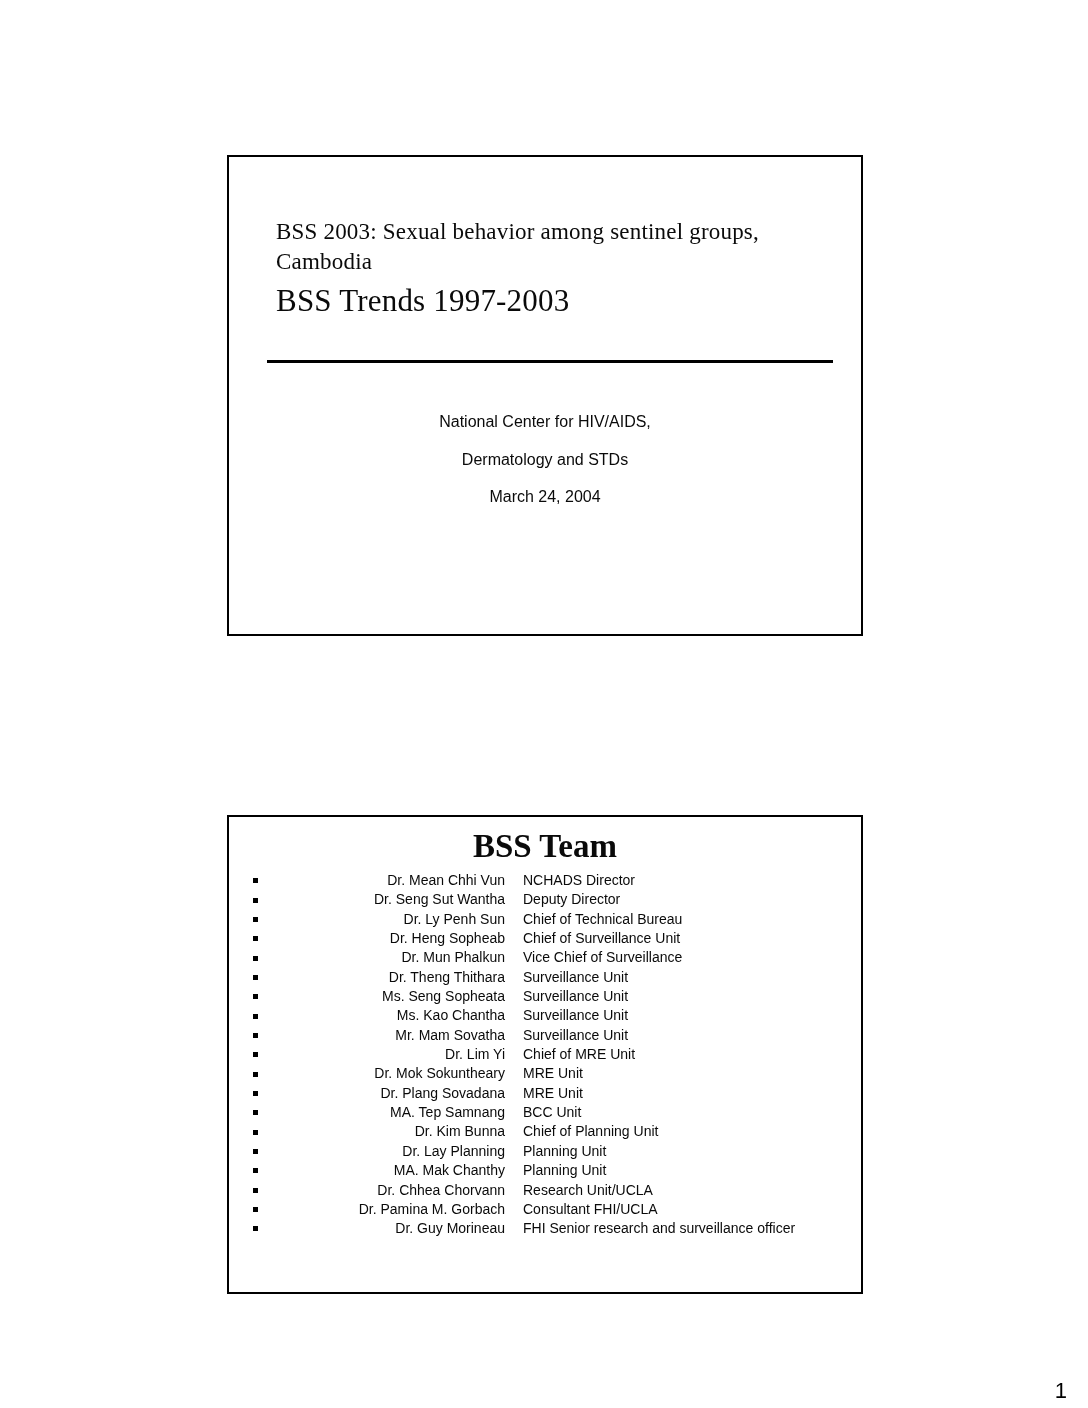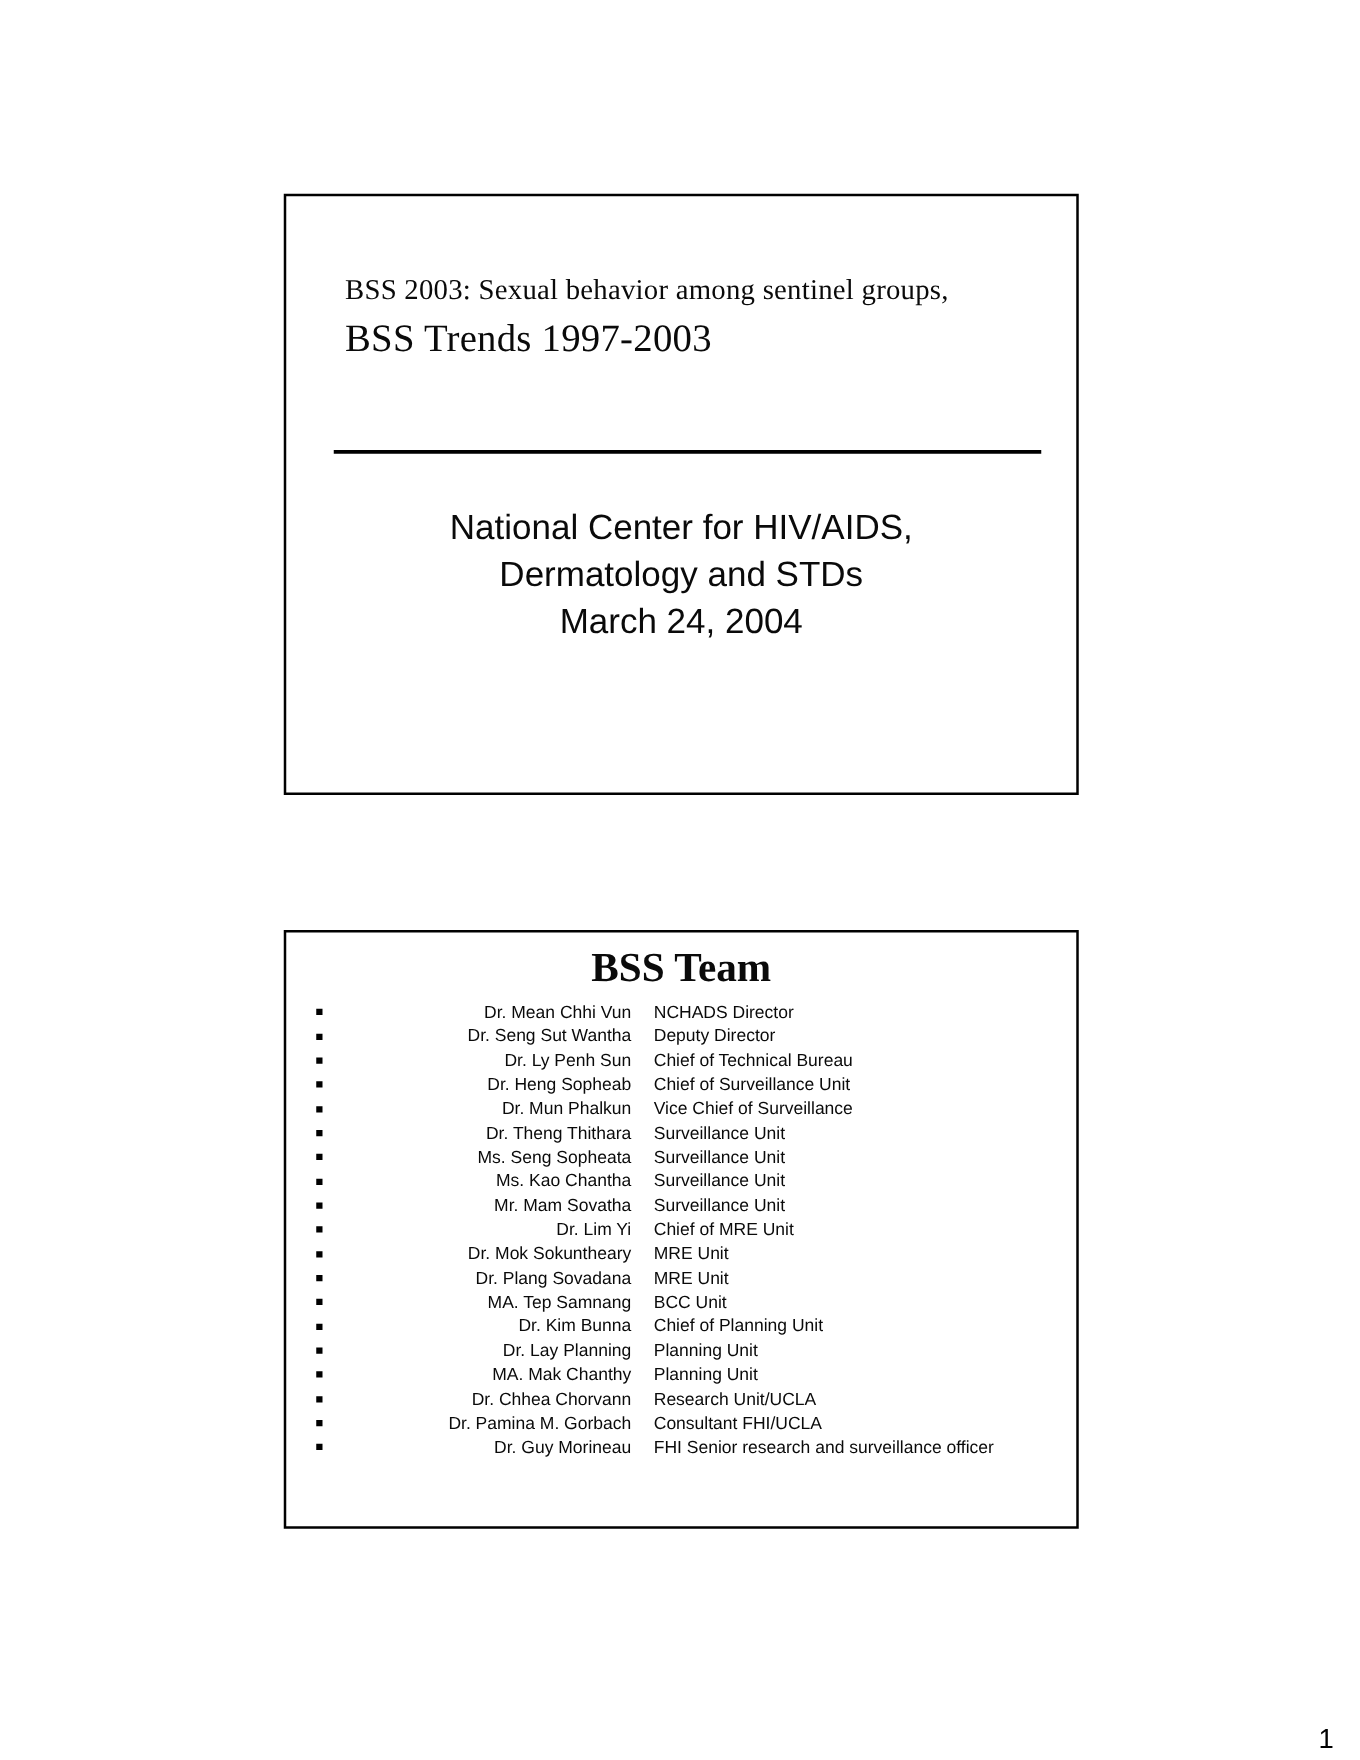--- a/index.html
+++ b/index.html
@@ -15,21 +15,21 @@
 
   
   .slide {
     position: absolute;
     left: 227px;
     width: 636px;
     background: #ffffff;
     border: 2px solid #000;
   }
   .slide--title { top: 155px; height: 481px; }
-  .slide--team  { top: 744px; height: 479px; }
+  .slide--team  { top: 815px; height: 479px; }
 
   
   .s1-headerblock {
     position: absolute;
     left: 47px; top: 60px; width: 565px;
     font-family: "Liberation Serif", serif;
     color: #0a0a0a;
   }
   .s1-topline {
     font-size: 23px;
@@ -46,21 +46,21 @@
   .s1-divider {
     position: absolute;
     left: 38px; top: 203px;
     width: 566px; height: 3px;
     background: #000;
   }
   .s1-center {
     position: absolute;
     left: 0; top: 246px; width: 100%;
     text-align: center;
-    font-size: 28px;
+    font-size: 16px;
     line-height: 37.5px;
     color: #0a0a0a;
   }
 
   
   .s2-title {
     margin-top: 9px;
     text-align: center;
     font-family: "Liberation Serif", serif;
     font-weight: bold;
@@ -101,20 +101,21 @@
   }
 </style>
 </head>
 <body>
 
 <div class="page">
 
   <section class="slide slide--title">
     <div class="s1-headerblock">
       <div class="s1-topline">BSS 2003: Sexual behavior among sentinel groups,</div>
+      <div class="s1-topline">Cambodia</div>
       <div class="s1-title">BSS Trends 1997-2003</div>
     </div>
     <div class="s1-divider"></div>
     <div class="s1-center">
       <div>National Center for HIV/AIDS,</div>
       <div>Dermatology and STDs</div>
       <div>March 24, 2004</div>
     </div>
   </section>
 

